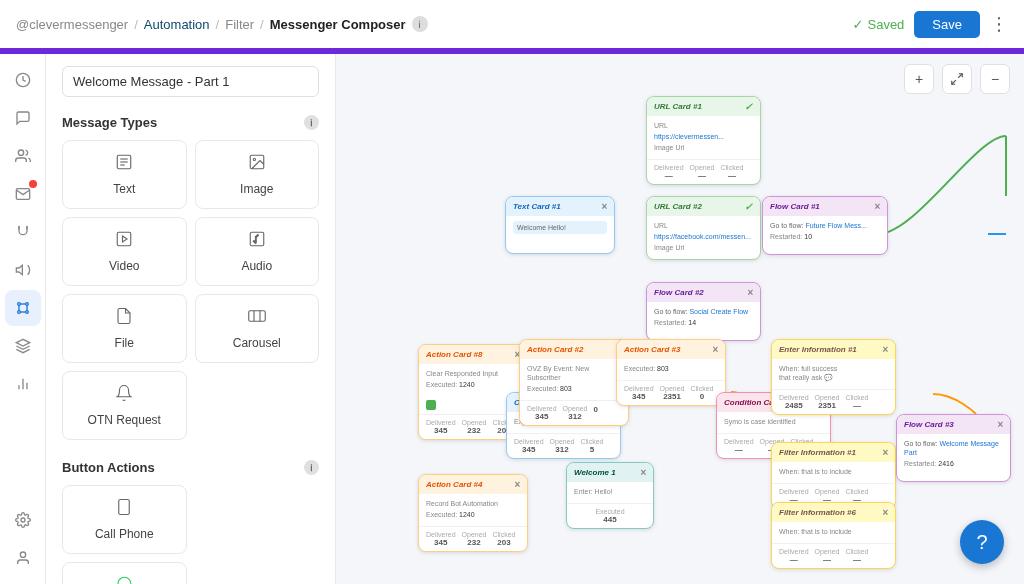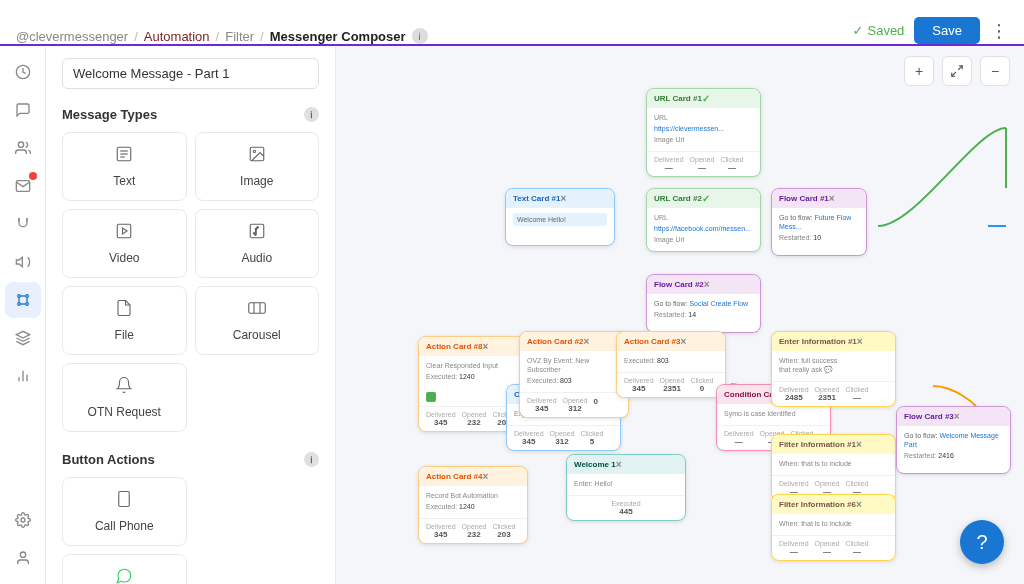--- a/index.html
+++ b/index.html
@@ -1,22 +1,22 @@
 <!DOCTYPE html>
 <html><head>
   <meta charset="utf-8">
   <style>
     * { box-sizing: border-box; margin: 0; padding: 0; }
     body { font-family: -apple-system, BlinkMacSystemFont, 'Segoe UI', sans-serif; font-size: 13px; background: #f5f6fa; display: flex; flex-direction: column; height: 584px; overflow: hidden; }
 
     
     .topnav {
-      display: flex; align-items: flex-end; justify-content: space-between;
-      background: #fff; border-bottom: 2px solid #6d28d9;
-      padding: 0 16px; height: 46px; flex-shrink: 0;
+      display: flex; align-items: center; justify-content: space-between;
+      background: #fff; border-bottom: 6px solid #6d28d9;
+      padding: 0 16px; height: 54px; flex-shrink: 0;
     }
     .topnav-left { display: flex; align-items: center; gap: 6px; font-size: 13px; color: #555; }
     .topnav-left span.sep { color: #bbb; }
     .topnav-left span.current { font-weight: 600; color: #222; }
     .topnav-info { width: 16px; height: 16px; border-radius: 50%; background: #ddd; display: flex; align-items: center; justify-content: center; font-size: 10px; color: #666; cursor: pointer; }
     .topnav-right { display: flex; align-items: center; gap: 10px; }
     .saved-text { color: #4caf50; font-size: 13px; display: flex; align-items: center; gap: 4px; }
     .save-btn { background: #1976d2; color: #fff; border: none; border-radius: 5px; padding: 6px 18px; font-size: 13px; cursor: pointer; font-weight: 500; }
     .more-btn { background: none; border: none; cursor: pointer; font-size: 18px; color: #555; display: flex; align-items: center; }
 
@@ -74,22 +74,22 @@
       border-radius: 6px; display: flex; align-items: center; justify-content: center;
       cursor: pointer; font-size: 14px; color: #555;
     }
     .node {
       position: absolute; background: #fff; border-radius: 8px;
       box-shadow: 0 1px 4px rgba(0,0,0,0.12); font-size: 9px; color: #333;
       border: 1px solid #e0e0e0;
     }
     .node-header {
       border-radius: 8px 8px 0 0; padding: 4px 7px;
-      display: flex; align-items: center; justify-content: flex-start;
-      font-size: 9px; font-weight: 600;
+      display: flex; align-items: center; justify-content: space-between;
+      font-size: 9px; font-weight: 600; font-style: italic;
     }
     .node-body { padding: 5px 7px; }
     .node-footer {
       padding: 4px 7px; display: flex; gap: 6px; border-top: 1px solid #f0f0f0;
       font-size: 8px; color: #888;
     }
     .node-stat { display: flex; flex-direction: column; align-items: center; }
     .node-stat-label { font-size: 7px; color: #aaa; }
     .node-stat-val { font-size: 8px; color: #555; font-weight: 600; }
     .node-row { font-size: 8px; color: #666; margin-bottom: 2px; line-height: 1.3; }
@@ -121,21 +121,21 @@
     .border-purple { border-color: #ce93d8; }
     .border-teal { border-color: #80cbc4; }
   </style>
 </head>
 <body>
 
 <div class="topnav">
   <div class="topnav-left">
     <span style="color:#888;cursor:pointer">@clevermessenger</span>
     <span class="sep">/</span>
-    <span style="cursor:pointer;color:#7f1d1d">Automation</span>
+    <span style="cursor:pointer;color:#0c4a6e">Automation</span>
     <span class="sep">/</span>
     <span style="cursor:pointer;color:#888">Filter</span>
     <span class="sep">/</span>
     <span class="current">Messenger Composer</span>
     <span class="topnav-info">ℹ</span>
   </div>
   <div class="topnav-right">
     <div class="saved-text">
       <span>✓</span>
       <span>Saved</span>
@@ -428,21 +428,21 @@
         <span style="font-size:8px;font-weight:600;color:#2e7d32">URL Card #2</span>
         <span style="color:#4caf50;font-size:10px;">✓</span>
       </div>
       <div class="node-body">
         <div class="node-row" style="color:#888;font-size:7px;">URL</div>
         <div class="node-row" style="color:#1976d2;font-size:7px;">https://facebook.com/messen...</div>
         <div class="node-row" style="color:#888;font-size:7px;">Image Url</div>
       </div>
     </div>
 
-    <div class="node border-purple" style="left:435px;top:142px;width:96px;">
+    <div class="node border-purple" style="left:426px;top:142px;width:126px;">
       <div class="node-header header-purple">
         <span style="font-size:8px;font-weight:600;color:#6a1b9a">Flow Card #1</span>
         <span style="color:#888;font-size:10px;">×</span>
       </div>
       <div class="node-body">
         <div class="node-row" style="font-size:7px;">Go to flow: <span style="color:#1976d2;">Future Flow Mess...</span></div>
         <div class="node-row" style="font-size:7px;color:#888;">Restarted: <span style="color:#333;">10</span></div>
       </div>
       <div style="height:6px;"></div>
     </div>
@@ -528,21 +528,21 @@
         <div class="node-stat">
             <span class="node-stat-label">Opened</span>
             <span class="node-stat-val">312</span>
           </div>
         <div class="node-stat">
             <span class="node-stat-val">0</span>
           </div>
       </div>
     </div>
 
-    <div class="node border-teal" style="left:230px;top:408px;width:120px;">
+    <div class="node border-teal" style="left:230px;top:408px;width:88px;">
       <div class="node-header header-teal">
         <span style="font-size:8px;font-weight:600;color:#004d40">Welcome 1</span>
         <span style="color:#888;font-size:10px;">×</span>
       </div>
       <div class="node-body">
         <div class="node-row" style="font-size:7px;color:#888;">Enter: Hello!</div>
       </div>
       <div class="node-footer" style="justify-content:center;">
         <div class="node-stat">
             <span class="node-stat-label">Executed</span>

